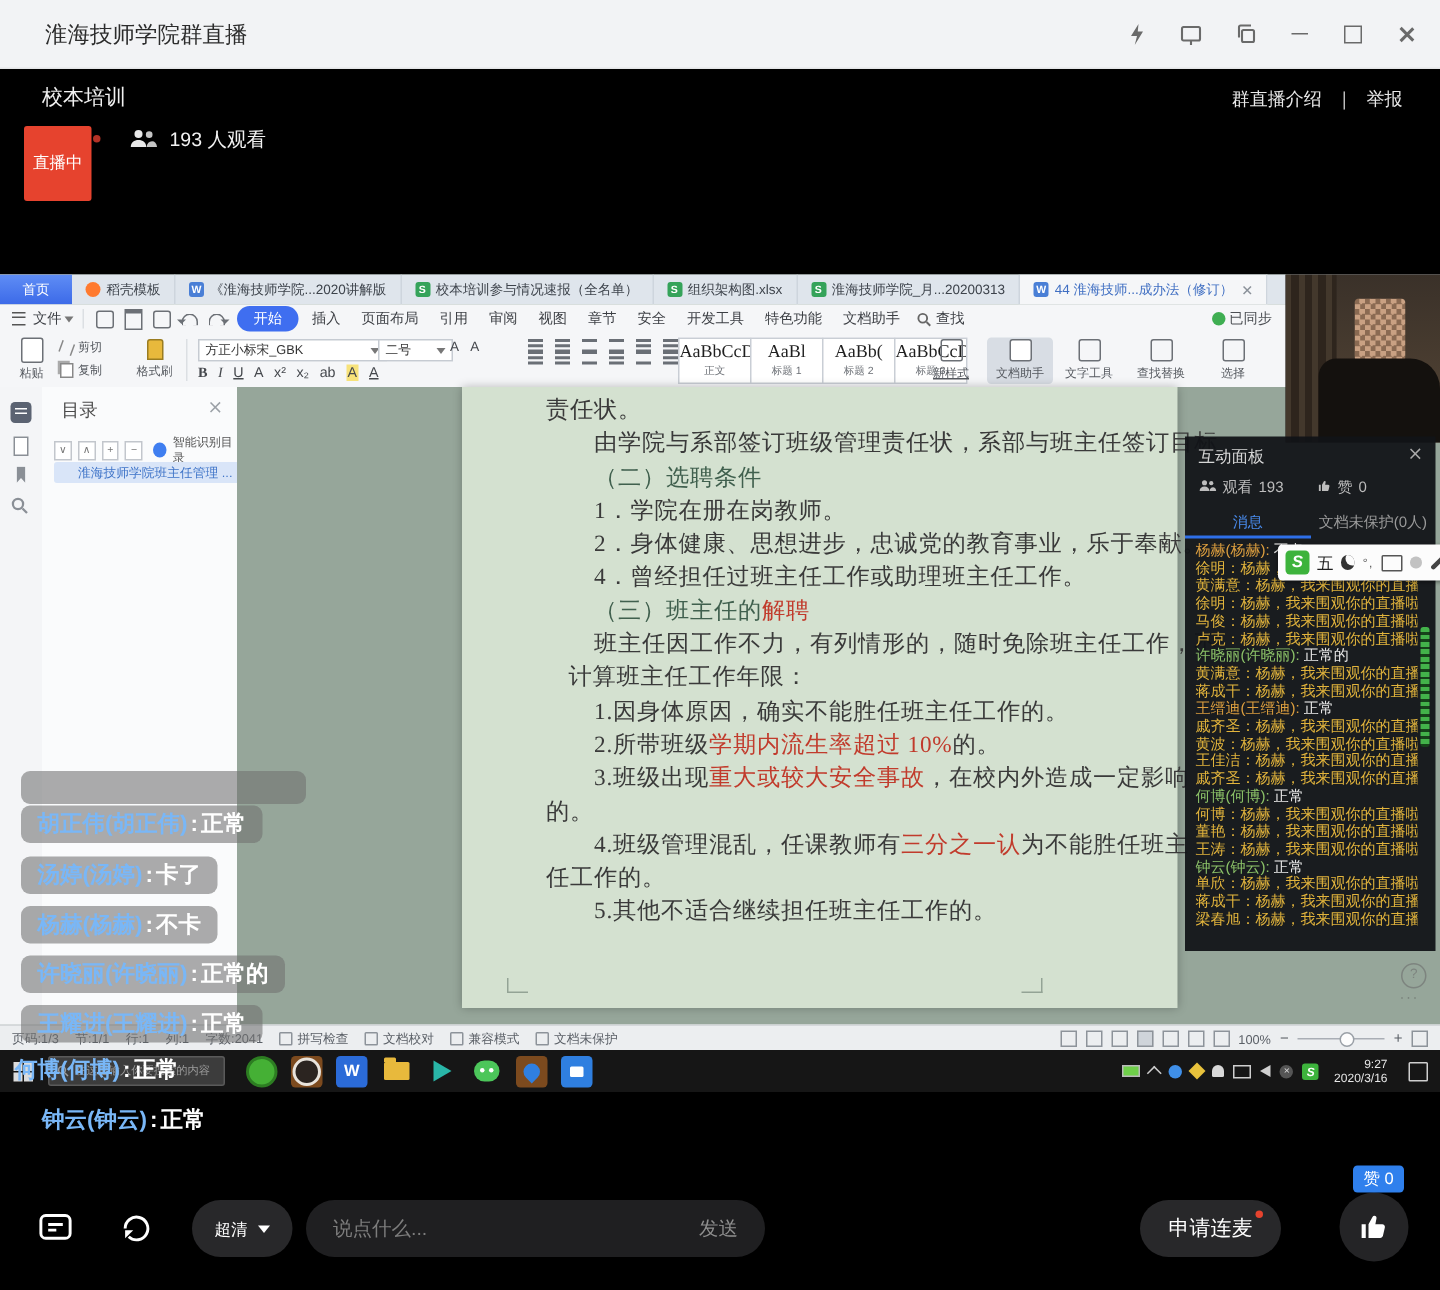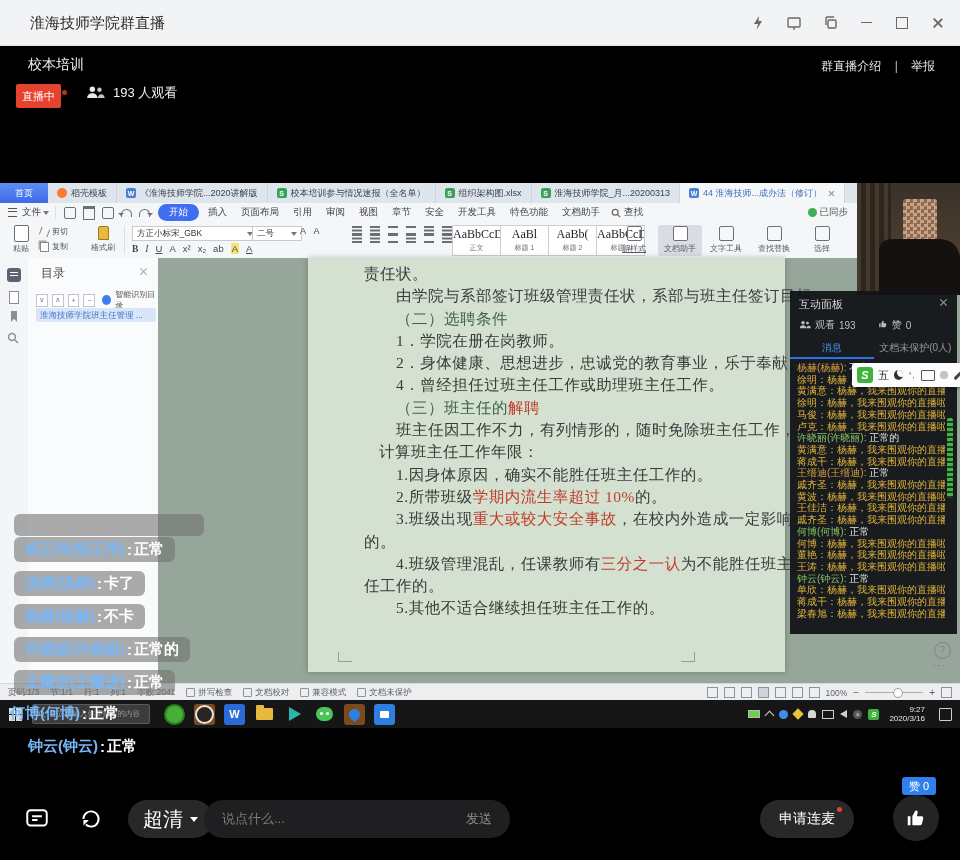--- a/index.html
+++ b/index.html
@@ -15,21 +15,21 @@
   .wic svg{stroke:#6a6a6a;fill:none;stroke-width:1.4;}
   .minbar{width:11px;height:0;border-top:1.6px solid #6a6a6a;}
   .maxbox{width:10px;height:10px;border:1.6px solid #6a6a6a;}
   .xicon{position:relative;width:12px;height:12px;}
   .xicon::before,.xicon::after{content:"";position:absolute;left:5px;top:0;width:1.6px;height:12px;background:#6a6a6a;}
   .xicon::before{transform:rotate(45deg);} .xicon::after{transform:rotate(-45deg);}
 
   
   .channel{position:absolute;left:28px;top:56px;font-size:14px;color:#f2f2f2;}
   .hright{position:absolute;right:25px;top:58px;font-size:12px;color:#e9e9e9;display:flex;gap:9px;}
-  .livebadge{position:absolute;left:16px;top:84px;background:#e6432e;color:#fff;font-size:11px;line-height:16px;padding:4px 6px;border-radius:2px;}
+  .livebadge{position:absolute;left:16px;top:84px;background:#e6432e;color:#fff;font-size:11px;line-height:16px;padding:17px 6px;border-radius:2px;}
   .livedot{position:absolute;left:62px;top:90px;width:5px;height:5px;border-radius:50%;background:#b33226;}
   .viewers{position:absolute;left:86px;top:84px;display:flex;align-items:center;gap:8px;color:#f2f2f2;font-size:13px;}
   .viewers svg{fill:#e8e8e8;}
 
   
   .wps{position:absolute;left:0;top:183px;width:960px;height:545px;background:#96a69a;}
   .wps-tabs{position:absolute;left:0;top:0;right:0;height:20px;background:#dfe5ec;display:flex;align-items:stretch;overflow:hidden;}
   .wtab{display:flex;align-items:center;gap:4px;padding:0 9px;font-size:9px;color:#3d434b;border-right:1px solid #ced5dd;white-space:nowrap;}
   .wtab.home{background:linear-gradient(#5f8df5,#3c6ae8);color:#fff;padding:0 15px;border-right:none;}
   .wtab.current{background:#f5f6f8;color:#3f6ec2;}
@@ -102,21 +102,21 @@
   .nico svg{stroke:#8a8f96;fill:none;stroke-width:1.5;}
   .tocpanel{position:absolute;left:28px;top:0;width:130px;height:100%;background:#fafbfc;border-right:2px solid #0f766e;}
   .toc-title{position:absolute;left:13px;top:7px;font-size:12px;color:#4a4a4a;}
   .toc-x{position:absolute;right:10px;top:9px;width:9px;height:9px;}
   .toc-x::before,.toc-x::after{content:"";position:absolute;left:4px;top:0;width:1.2px;height:9px;background:#9aa0a6;}
   .toc-x::before{transform:rotate(45deg);} .toc-x::after{transform:rotate(-45deg);}
   .toc-btns{position:absolute;left:8px;top:31px;display:flex;align-items:center;gap:4px;}
   .tbn{width:11px;height:11px;border:1px solid #c2c6cc;background:#fff;font-size:7px;color:#777;display:flex;align-items:center;justify-content:center;}
   .smartdot{width:10px;height:10px;border-radius:50%;background:#3f7ef0;margin-left:3px;}
   .smartlab{font-size:8px;color:#555;}
-  .toc-item{position:absolute;left:8px;top:50px;width:112px;height:14px;background:#d9e5f8;border-radius:2px;font-size:8.5px;color:#3f74c8;line-height:14px;padding:0 4px;white-space:nowrap;overflow:hidden;}
+  .toc-item{position:absolute;left:8px;top:50px;width:112px;height:14px;background:#d9e5f8;border-radius:2px;font-size:8.5px;color:#3f74c8;line-height:14px;padding:0 16px;white-space:nowrap;overflow:hidden;}
 
   .docarea{position:absolute;left:158px;top:0;right:0;height:100%;background:#96a69a;}
   .page{position:absolute;left:150px;top:0;width:477px;height:414px;background:#d4e1d0;box-shadow:0 0 6px rgba(0,0,0,.25);}
   .doc-text{position:absolute;left:56px;top:5px;width:404px;font-family:"Liberation Serif","DejaVu Serif",serif;
             font-size:15.5px;line-height:22.3px;color:#3a3a3a;letter-spacing:.5px;}
   .doc-line{white-space:nowrap;}
   .doc-line .red{color:#c13b2c;}
   .doc-line .head{color:#40604e;}
   .cmark{position:absolute;width:13px;height:9px;border-left:1.5px solid #93a395;border-bottom:1.5px solid #93a395;bottom:10px;}
   .cmark.l{left:30px;} .cmark.r{right:90px;transform:scaleX(-1);}
@@ -208,21 +208,21 @@
   .ime-wrench{width:11px;height:3px;background:#444;border-radius:2px;transform:rotate(-45deg);}
 
   
   .ochat{position:absolute;left:14px;display:flex;align-items:center;font-size:15px;font-weight:bold;z-index:30;white-space:nowrap;}
   .ochat.pill{background:rgba(112,112,112,.58);border-radius:6px;padding:3px 11px;}
   .oname{color:#79b7f7;} .osep{color:#fff;padding:0 2px;} .otext{color:#fff;}
 
   
   .cbtn{position:absolute;width:44px;height:44px;display:flex;align-items:center;justify-content:center;}
   .cbtn svg{stroke:#fff;fill:none;stroke-width:1.8;}
-  .quality{position:absolute;left:128px;top:800px;height:38px;padding:0 15px;border-radius:19px;background:#28282a;color:#fff;font-size:20px;display:flex;align-items:center;gap:7px;}
+  .quality{position:absolute;left:128px;top:800px;height:38px;padding:0 15px;border-radius:19px;background:#28282a;color:#fff;font-size:11px;display:flex;align-items:center;gap:7px;}
   .qcaret{width:0;height:0;border-left:4px solid transparent;border-right:4px solid transparent;border-top:5px solid #fff;}
   .sayinput{position:absolute;left:204px;top:800px;width:306px;height:38px;border-radius:19px;background:#1f1f21;display:flex;align-items:center;padding:0 18px;box-sizing:border-box;}
   .sayph{color:#7d7d7d;font-size:13px;}
   .send{margin-left:auto;color:#8f8f8f;font-size:13px;}
   .connect{position:absolute;left:760px;top:800px;height:38px;padding:0 19px;border-radius:19px;background:#28282a;color:#fff;font-size:14px;display:flex;align-items:center;}
   .cdot{position:absolute;right:12px;top:7px;width:5px;height:5px;border-radius:50%;background:#e6432e;}
   .likebtn{position:absolute;left:893px;top:795px;width:46px;height:46px;border-radius:50%;background:#242426;display:flex;align-items:center;justify-content:center;}
   .likebtn svg{fill:#fff;}
   .likebadge{position:absolute;left:902px;top:777px;background:#2f80ed;color:#fff;font-size:11px;line-height:18px;padding:0 7px;border-radius:3px;}
 </style>

